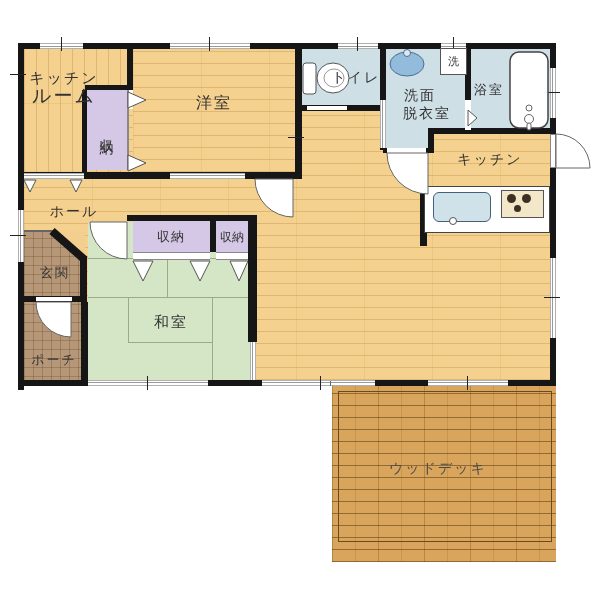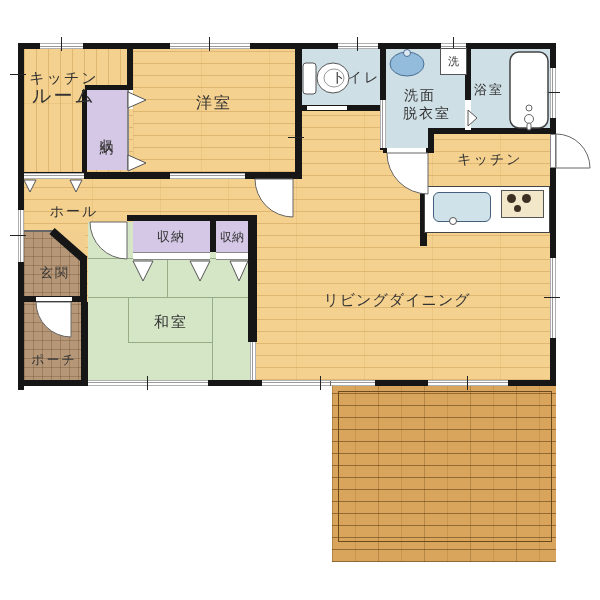--- a/index.html
+++ b/index.html
@@ -198,15 +198,15 @@
   <div class="label" style="left:420px;top:96px;font-size:14px;"><span>洗面</span></div>
   <div class="label" style="left:427px;top:114px;font-size:14px;"><span>脱衣室</span></div>
   <div class="label" style="left:489px;top:90px;font-size:13px;"><span>浴室</span></div>
   <div class="label" style="left:490px;top:160px;font-size:14px;"><span>キッチン</span></div>
   <div class="label" style="left:74px;top:212px;font-size:14px;"><span>ホール</span></div>
   <div class="label" style="left:55px;top:273px;font-size:13px;"><span>玄関</span></div>
   <div class="label" style="left:54px;top:360px;font-size:13px;"><span>ポーチ</span></div>
   <div class="label" style="left:171px;top:237px;font-size:13px;letter-spacing:1px;"><span>収納</span></div>
   <div class="label" style="left:232px;top:237px;font-size:12px;letter-spacing:0;"><span>収納</span></div>
   <div class="label" style="left:171px;top:322px;font-size:15px;"><span>和室</span></div>
-  <div class="label" style="left:397px;top:300px;font-size:15px;letter-spacing:1px;"><span>リビングダイニング</span></div>
+  <div class="label" style="left:438px;top:469px;font-size:14px;color:#4a4a4a;"><span>ウッドデッキ</span></div>
 
 </div>
 
 </body></html>

